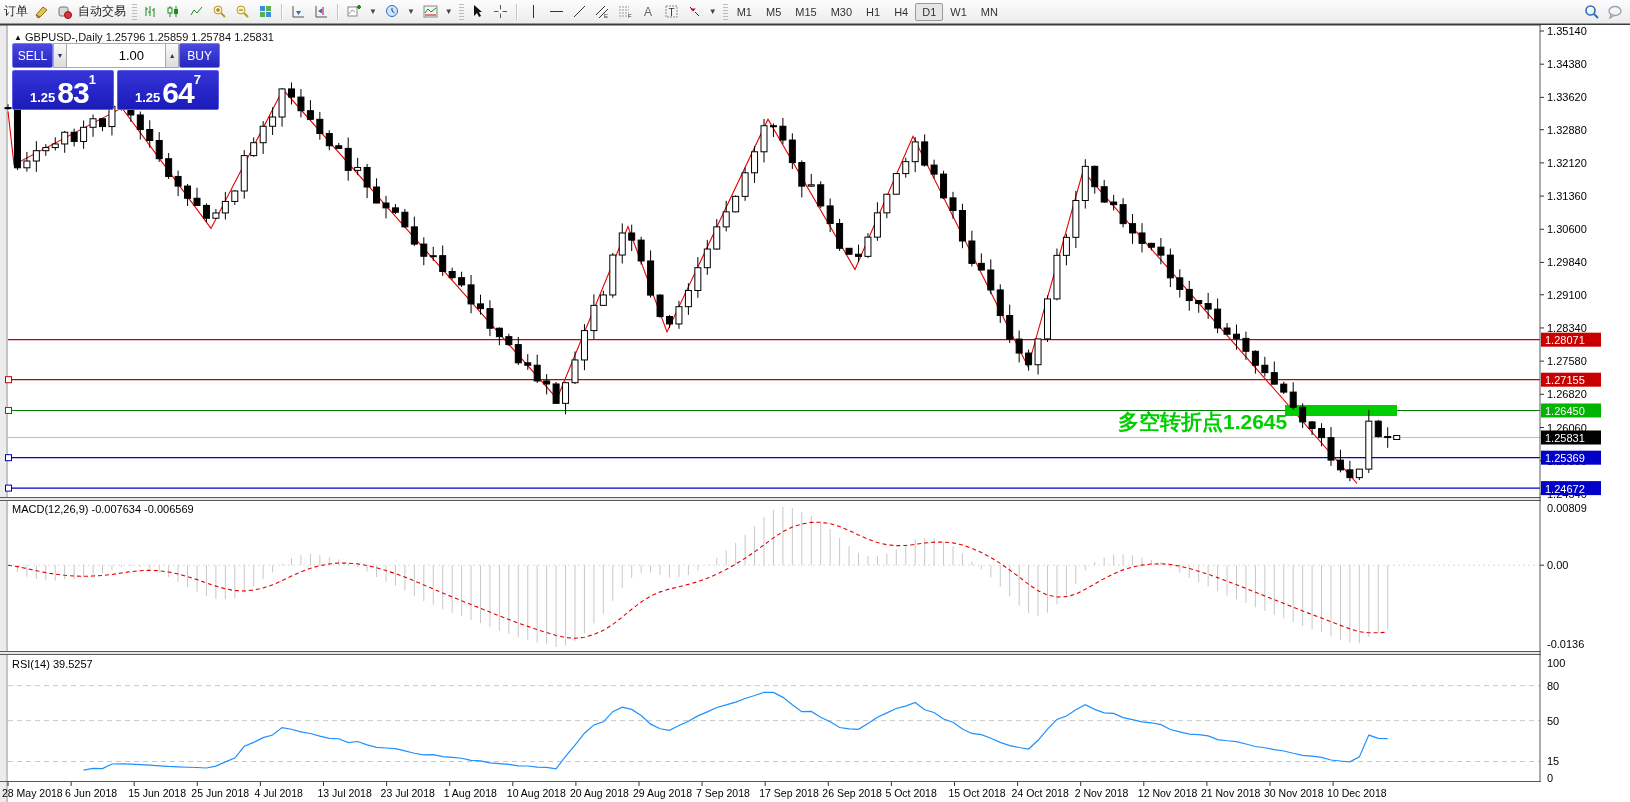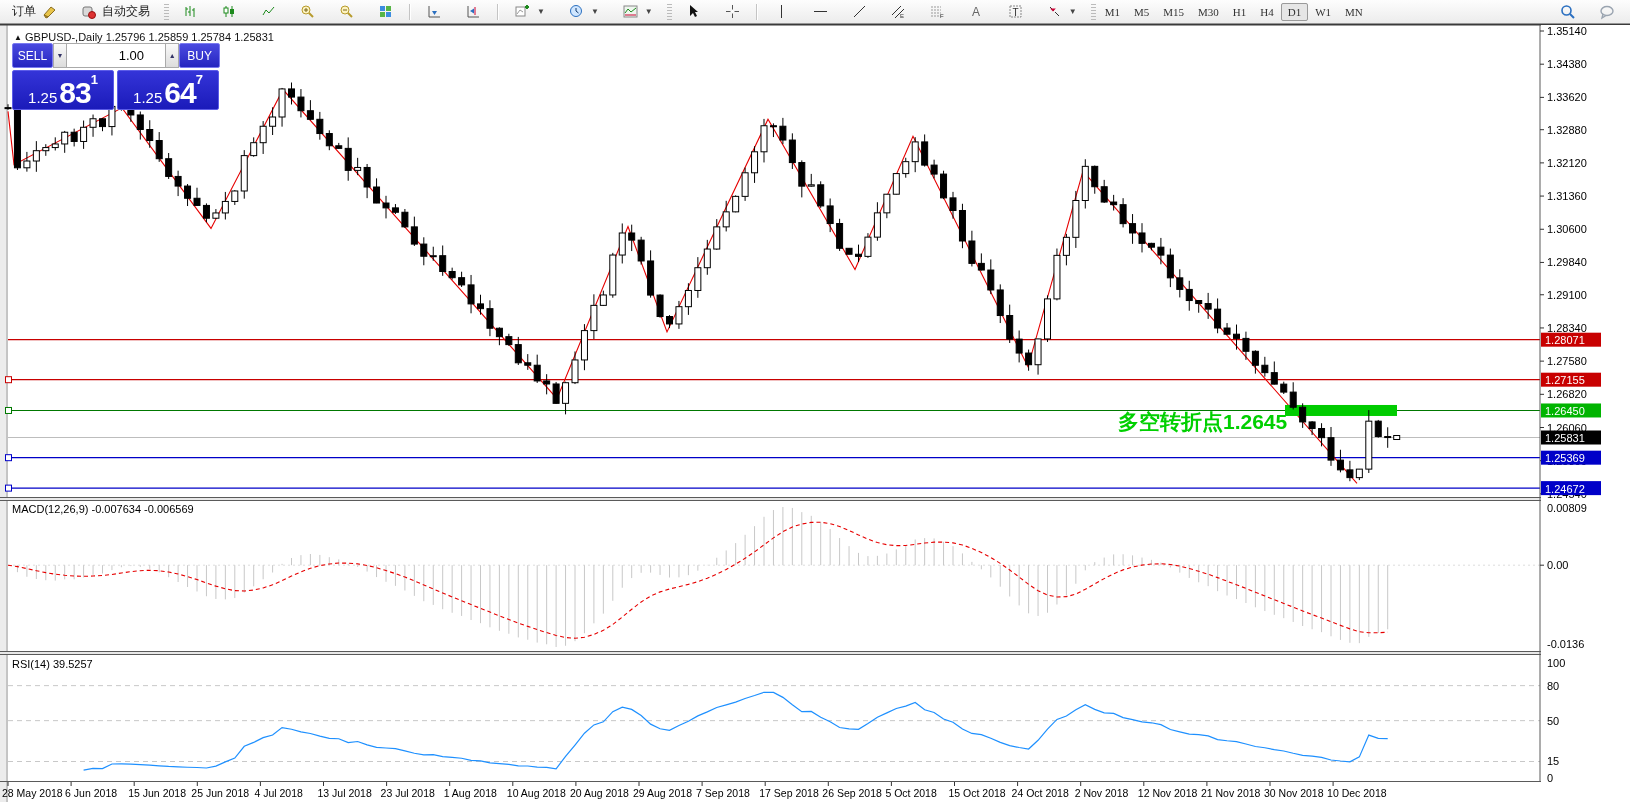--- a/index.html
+++ b/index.html
@@ -5,44 +5,44 @@
   html,body{margin:0;padding:0;}
   body{width:1630px;height:802px;position:relative;background:#f0f0f0;
        font-family:"Liberation Sans","DejaVu Sans",sans-serif;overflow:hidden;}
   
   #toolbar{position:absolute;left:0;top:0;width:1630px;height:23px;
     background:linear-gradient(#fdfdfd,#ececec);display:flex;align-items:center;
     font-size:12px;color:#222;z-index:10;}
   .tb-sep{width:1px;height:16px;background:#c4c4c4;margin:0 4px;border-right:1px solid #fff;}
   .tb-handle{width:5px;height:16px;margin:0 2px;
     background:repeating-linear-gradient(#bbb 0 1px,transparent 1px 3px);}
-  .tb-btn{display:flex;align-items:center;gap:6px;padding:2px 12px;border-radius:2px;cursor:default;}
+  .tb-btn{display:flex;align-items:center;gap:6px;padding:2px 4px;border-radius:2px;cursor:default;}
   .tb-txt{white-space:nowrap;}
   .tbi{width:15px;height:15px;display:inline-block;}
   .dd{font-size:8px;color:#444;margin-left:1px;}
-  .tf-btn{padding:2px 6px;font-size:11px;color:#333;border:1px solid transparent;font-family:Liberation Serif, serif;}
+  .tf-btn{padding:2px 6px;font-size:11px;color:#333;border:1px solid transparent;}
   .tf-btn.active{border:1px solid #9a9a9a;background:#e6e6e6;border-radius:2px;}
   #tb-right{margin-left:auto;display:flex;align-items:center;padding-right:4px;}
   
   #chart-svg{position:absolute;left:0;top:0;z-index:1;}
   #pane-title{position:absolute;left:14px;top:31px;z-index:5;font-size:11px;font-weight:normal;color:#111;}
   #pane-title .tri{font-size:8px;vertical-align:1px;}
   
   #trade-panel{position:absolute;left:12px;top:43px;width:208px;z-index:6;font-family:"Liberation Sans",sans-serif;}
   #tp-row1{display:flex;height:25px;align-items:stretch;}
   .tp-btn{background:linear-gradient(#4a4ae0,#2525c0);color:#fff;border:1px solid #7a7af0;
     font-size:12px;width:54px;display:flex;align-items:center;justify-content:center;border-radius:2px;}
   .tp-spin{width:17px;background:linear-gradient(#fafafa,#dcdcdc);border:1px solid #aaa;
     font-size:7px;color:#336;display:flex;align-items:center;justify-content:center;}
   #tp-vol{width:56px;border:1px solid #aaa;border-left:none;border-right:none;
     text-align:right;font-size:13px;padding:0 21px;outline:none;}
   #tp-row2{display:flex;margin-top:2px;gap:3px;}
   .tp-tile{background:linear-gradient(#3434d8,#1b1bba);color:#fff;width:100px;height:37px;
     border:1px solid #5c5ce8;border-radius:2px;display:flex;align-items:flex-end;justify-content:center;padding-bottom:1px;}
-  .tp-small{font-size:15px;font-weight:normal;margin-right:2px;line-height:20px;}
+  .tp-small{font-size:13px;font-weight:bold;margin-right:2px;line-height:20px;}
   .tp-big{font-size:30px;font-weight:bold;line-height:30px;letter-spacing:-1px;}
   .tp-sup{font-size:13px;font-weight:bold;line-height:12px;align-self:flex-start;margin-top:3px;}
 </style>
 </head>
 <body>
 
 <div id="toolbar">
   <div class="tb-btn">
     <span class="tb-txt">订单</span>
     <span class="tbi">

